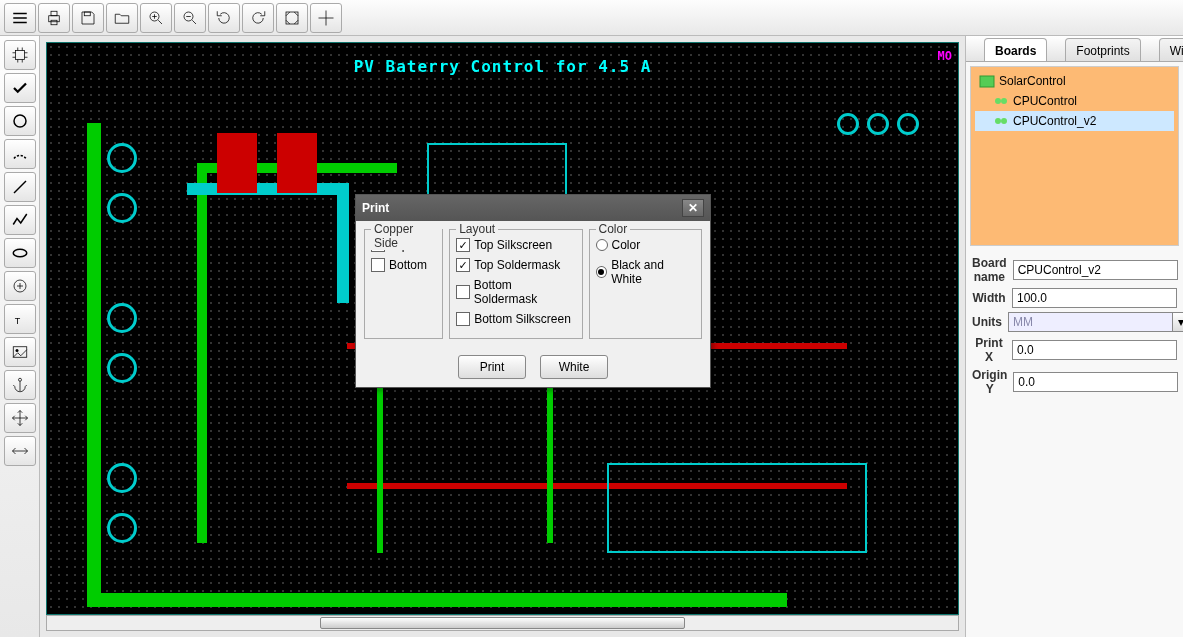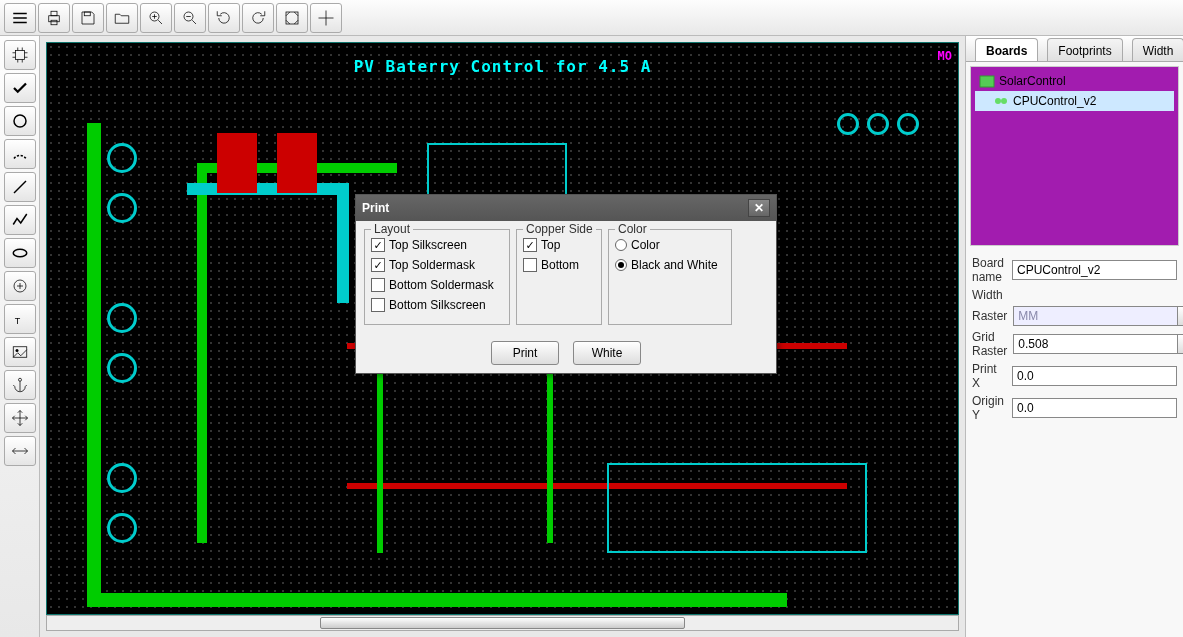--- a/index.html
+++ b/index.html
@@ -13,36 +13,36 @@
 .lt-btn svg { width: 18px; height: 18px; }
 .canvas-area { flex: 1; position: relative; background: #e8e8e8; padding: 6px; }
 .pcb-canvas { width: 100%; height: calc(100% - 16px); background: #000; position: relative; overflow: hidden; border: 1px solid #0f766e; }
 .pcb-dotgrid { position: absolute; inset: 0; background-image: radial-gradient(#333 0.8px, transparent 0.8px); background-size: 8px 8px; }
 .pcb-title { position: absolute; top: 14px; left: 50%; transform: translateX(-50%); color: #0ff; font-family: monospace; font-size: 16px; font-weight: bold; letter-spacing: 1px; }
 .pcb-corner { position: absolute; top: 6px; right: 6px; color: #f0f; font-family: monospace; font-weight: bold; }
 .hscroll { height: 16px; background: #eee; border: 1px solid #aaa; display: flex; align-items: center; }
 .hscroll-thumb { margin-left: 30%; width: 40%; height: 12px; background: linear-gradient(#fff,#ccc); border: 1px solid #888; border-radius: 2px; }
 .right-panel { width: 218px; background: #f8f8f8; border-left: 1px solid #bbb; display: flex; flex-direction: column; }
 .tabs { display: flex; height: 26px; background: linear-gradient(#fff,#e4e4e4); border-bottom: 1px solid #aaa; }
-.tab { padding: 5px 10px; border: 1px solid #aaa; border-bottom: none; background: linear-gradient(#f4f4f4,#e0e0e0); border-radius: 4px 4px 0 0; margin-left: 9px; margin-top: 2px; cursor: pointer; }
+.tab { padding: 5px 10px; border: 1px solid #aaa; border-bottom: none; background: linear-gradient(#f4f4f4,#e0e0e0); border-radius: 4px 4px 0 0; margin-left: 18px; margin-top: 2px; cursor: pointer; }
 .tab.active { background: #fff; font-weight: bold; }
-.tree { flex: 0 0 180px; background: #a21caf; border: 1px solid #ccc; margin: 4px; padding: 4px; overflow: auto; }
+.tree { flex: 0 0 180px; background: #fdba74; border: 1px solid #ccc; margin: 4px; padding: 4px; overflow: auto; }
 .tree-row { display: flex; align-items: center; gap: 4px; padding: 2px 4px; }
 .tree-row.indent1 { padding-left: 18px; }
 .tree-row.selected { background: #cde8ff; }
 .tree-icon { width: 16px; height: 16px; }
 .props { padding: 6px; }
 .prop-row { display: flex; align-items: center; margin-bottom: 4px; }
-.prop-label { width: 90px; text-align: left; padding-right: 6px; font-weight: normal; color: #333; }
+.prop-label { width: 90px; text-align: center; padding-right: 6px; font-weight: bold; color: #333; }
 .prop-input { flex: 1; height: 20px; border: 1px solid #888; padding: 1px 4px; background: #fff; }
 .prop-input.disabled { background: #eef; color: #88a; }
 .prop-combo { flex: 1; display: flex; }
 .prop-combo .prop-input { border-right: none; }
 .combo-btn { width: 18px; height: 20px; border: 1px solid #888; background: linear-gradient(#fff,#ddd); display: flex; align-items: center; justify-content: center; }
-.dialog { position: absolute; left: 315px; top: 158px; width: 422px; background: #f0f0f0; border: 1px solid #555; box-shadow: 2px 2px 6px rgba(0,0,0,0.4); }
+.dialog { position: absolute; left: 315px; top: 158px; width: 356px; background: #f0f0f0; border: 1px solid #555; box-shadow: 2px 2px 6px rgba(0,0,0,0.4); }
 .dlg-title { height: 26px; background: linear-gradient(#666,#555); color: #fff; display: flex; align-items: center; padding: 0 6px; font-weight: bold; }
 .dlg-close { margin-left: auto; width: 22px; height: 18px; background: linear-gradient(#888,#666); border: 1px solid #444; color: #fff; display: flex; align-items: center; justify-content: center; cursor: pointer; font-weight: bold; }
 .dlg-body { padding: 8px; display: flex; gap: 6px; }
 .fieldset { border: 1px solid #aaa; padding: 8px 6px 6px 6px; position: relative; }
 .fieldset-legend { position: absolute; top: -8px; left: 6px; background: #f0f0f0; padding: 0 3px; color: #333; }
 .chk-row { display: flex; align-items: center; gap: 4px; margin-bottom: 6px; }
 .chk { width: 14px; height: 14px; border: 1px solid #666; background: #fff; display: inline-flex; align-items: center; justify-content: center; }
 .chk.checked::after { content: "✓"; font-size: 11px; color: #000; line-height: 1; }
 .radio { width: 12px; height: 12px; border: 1px solid #666; border-radius: 50%; background: #fff; display: inline-flex; align-items: center; justify-content: center; }
 .radio.checked::after { content: ""; width: 6px; height: 6px; background: #000; border-radius: 50%; }
@@ -227,48 +227,48 @@
     <div class="hscroll">
         <div class="hscroll-thumb"></div>
       </div>
 
     <div class="dialog">
       <div class="dlg-title">
         <span>Print</span>
         <div class="dlg-close">✕</div>
       </div>
       <div class="dlg-body">
+        <div class="fieldset" style="width:86px">
+          <div class="fieldset-legend">Copper Side</div>
+          <div class="chk-row">
+              <span class="chk checked"></span>
+              <span>Top</span>
+            </div>
+          <div class="chk-row">
+              <span class="chk"></span>
+              <span>Bottom</span>
+            </div>
+        </div>
         <div class="fieldset" style="width:146px">
           <div class="fieldset-legend">Layout</div>
           <div class="chk-row">
               <span class="chk checked"></span>
               <span>Top Silkscreen</span>
             </div>
           <div class="chk-row">
               <span class="chk checked"></span>
               <span>Top Soldermask</span>
             </div>
           <div class="chk-row">
               <span class="chk"></span>
               <span>Bottom Soldermask</span>
             </div>
           <div class="chk-row">
               <span class="chk"></span>
               <span>Bottom Silkscreen</span>
-            </div>
-        </div>
-        <div class="fieldset" style="width:86px">
-          <div class="fieldset-legend">Copper Side</div>
-          <div class="chk-row">
-              <span class="chk checked"></span>
-              <span>Top</span>
-            </div>
-          <div class="chk-row">
-              <span class="chk"></span>
-              <span>Bottom</span>
             </div>
         </div>
         <div class="fieldset" style="width:124px">
           <div class="fieldset-legend">Color</div>
           <div class="chk-row">
               <span class="radio"></span>
               <span>Color</span>
             </div>
           <div class="chk-row">
               <span class="radio checked"></span>
@@ -289,51 +289,52 @@
       <div class="tab">Footprints</div>
       <div class="tab">Width</div>
     </div>
     <div class="tree">
       <div class="tree-row">
         <svg class="tree-icon" viewBox="0 0 16 16">
             <rect x="1" y="3" width="14" height="11" fill="#5c5" stroke="#393"></rect>
           </svg>
         <span>SolarControl</span>
       </div>
+      <div class="tree-row indent1">
+        <svg class="tree-icon" viewBox="0 0 16 16">
+            <circle cx="5" cy="8" r="3" fill="#6d6"></circle>
+            <circle cx="11" cy="8" r="3" fill="#6d6"></circle>
+          </svg>
+        <span>CPUControl</span>
+      </div>
       <div class="tree-row indent1 selected">
         <svg class="tree-icon" viewBox="0 0 16 16">
             <circle cx="5" cy="8" r="3" fill="#6d6"></circle>
             <circle cx="11" cy="8" r="3" fill="#6d6"></circle>
           </svg>
         <span>CPUControl_v2</span>
       </div>
     </div>
     <div class="props">
       <div class="prop-row">
           <div class="prop-label">Board name</div>
           <input class="prop-input" value="CPUControl_v2" style="">
         </div>
       <div class="prop-row">
           <div class="prop-label">Width</div>
-        </div>
-      <div class="prop-row">
-          <div class="prop-label">Raster</div>
+          <input class="prop-input" value="100.0" style="">
+        </div>
+      <div class="prop-row">
+          <div class="prop-label">Units</div>
         <div class="prop-combo">
             <input class="prop-input disabled" readonly="" value="MM" style="">
             <div class="combo-btn">▾</div>
           </div>
       </div>
       <div class="prop-row">
-          <div class="prop-label">Grid Raster</div>
-        <div class="prop-combo">
-            <input class="prop-input" value="0.508" style="">
-            <div class="combo-btn">▾</div>
-          </div>
-      </div>
-      <div class="prop-row">
           <div class="prop-label">Print X</div>
           <input class="prop-input" value="0.0" style="">
         </div>
       <div class="prop-row">
           <div class="prop-label">Origin Y</div>
           <input class="prop-input" value="0.0" style="">
         </div>
     </div>
   </div>
 </div>

